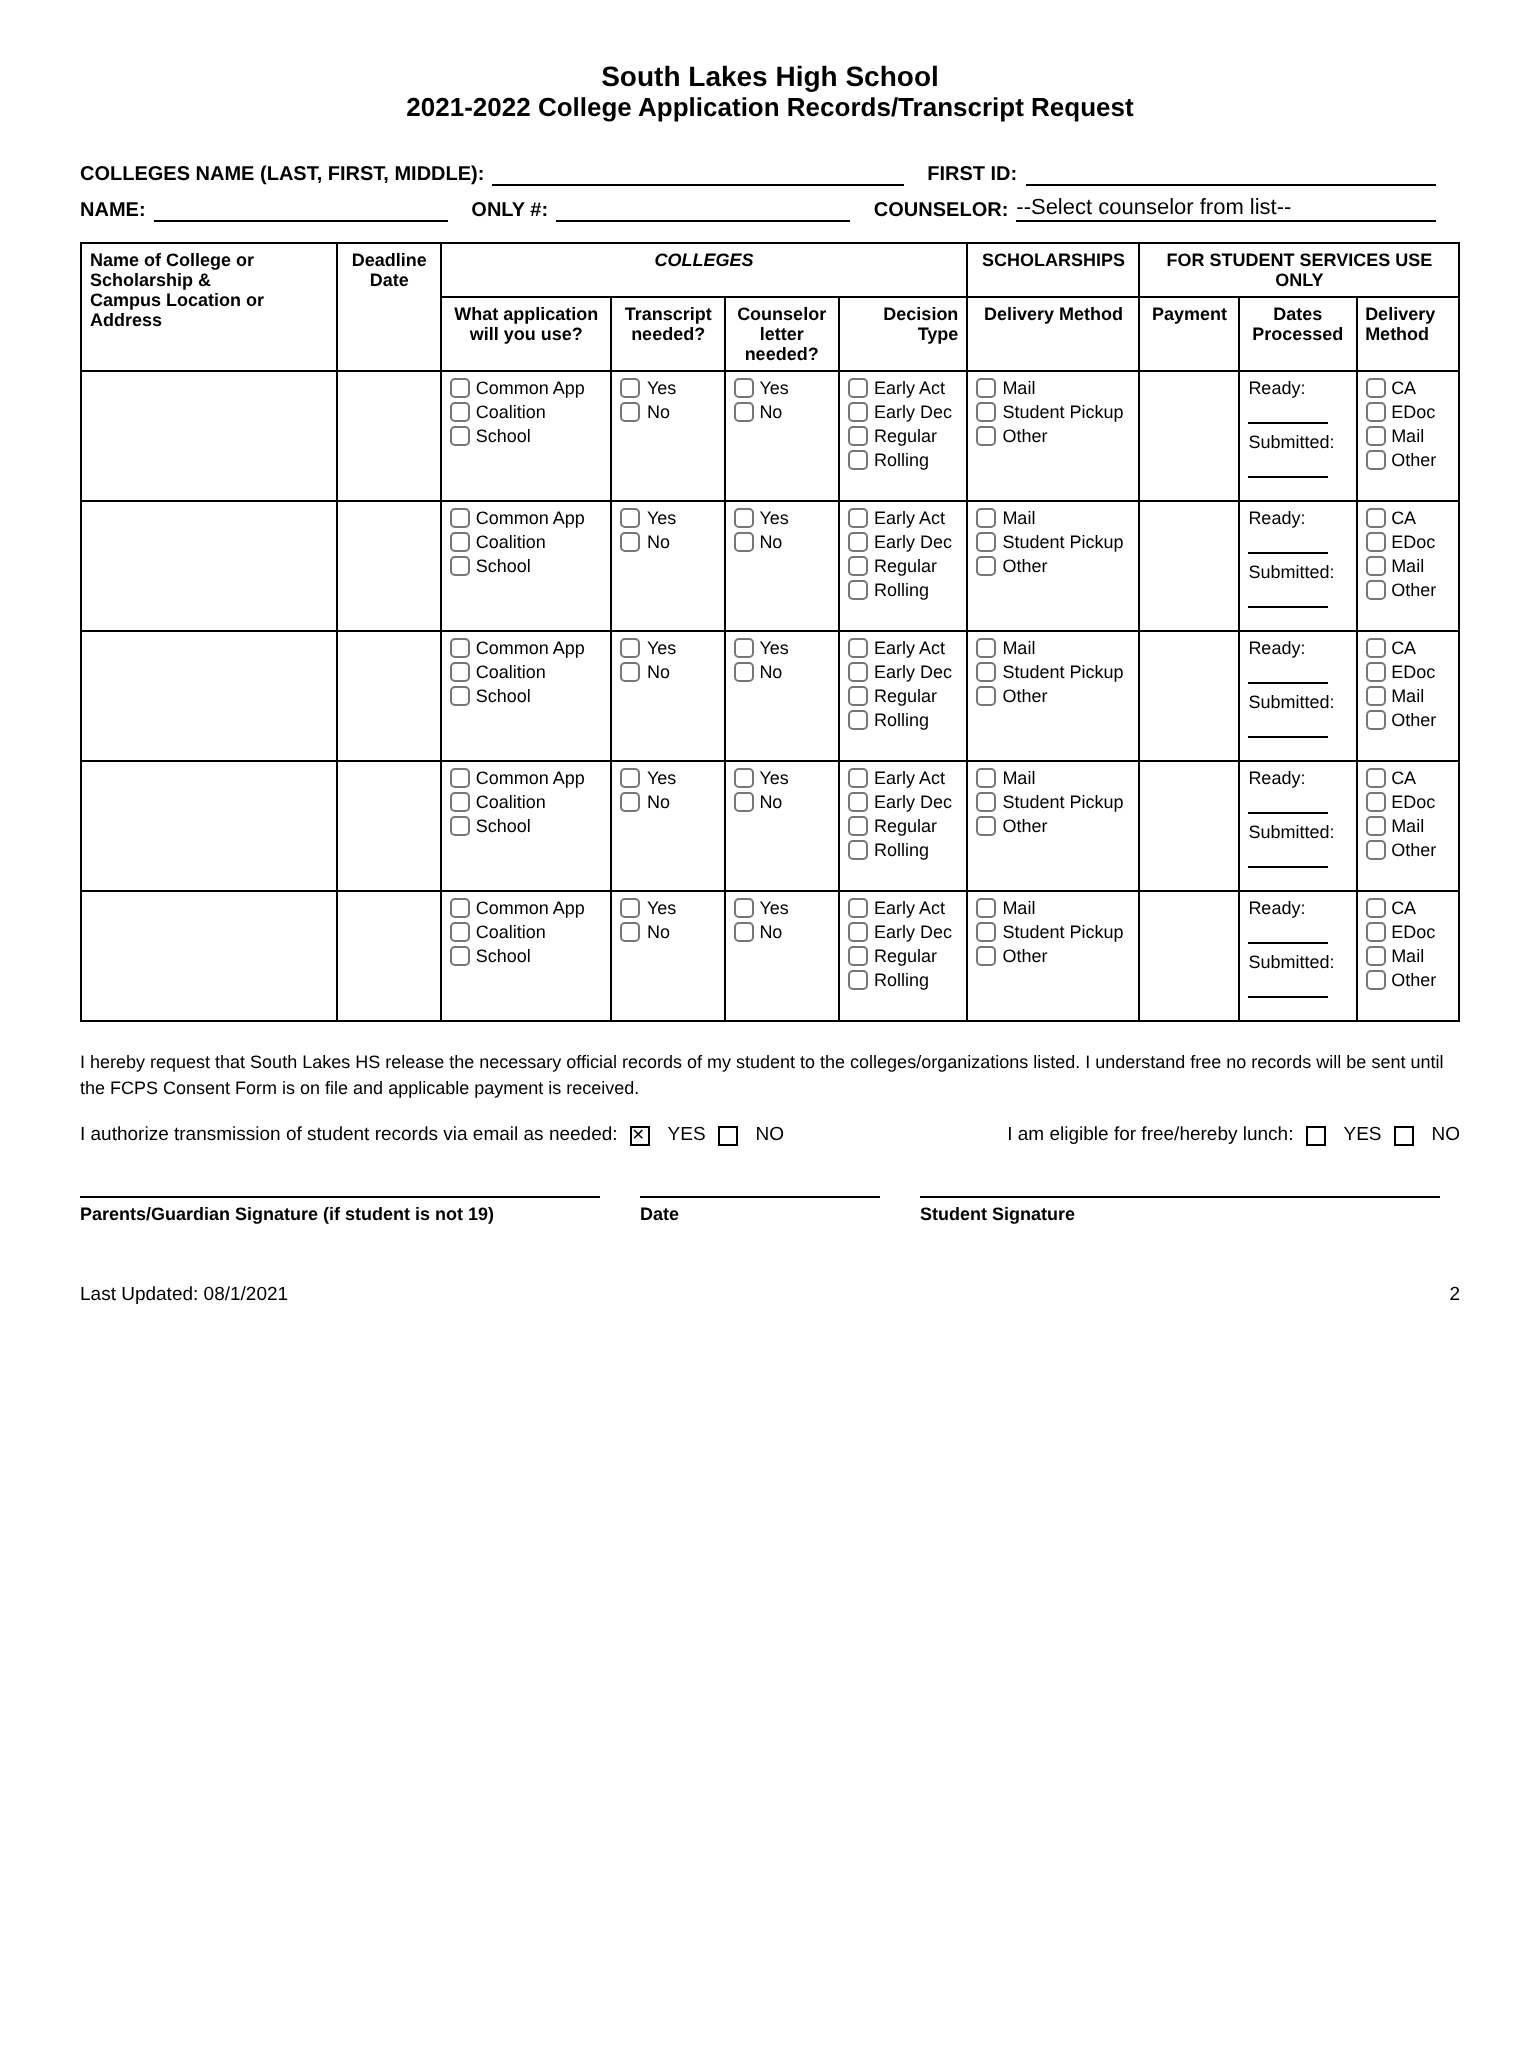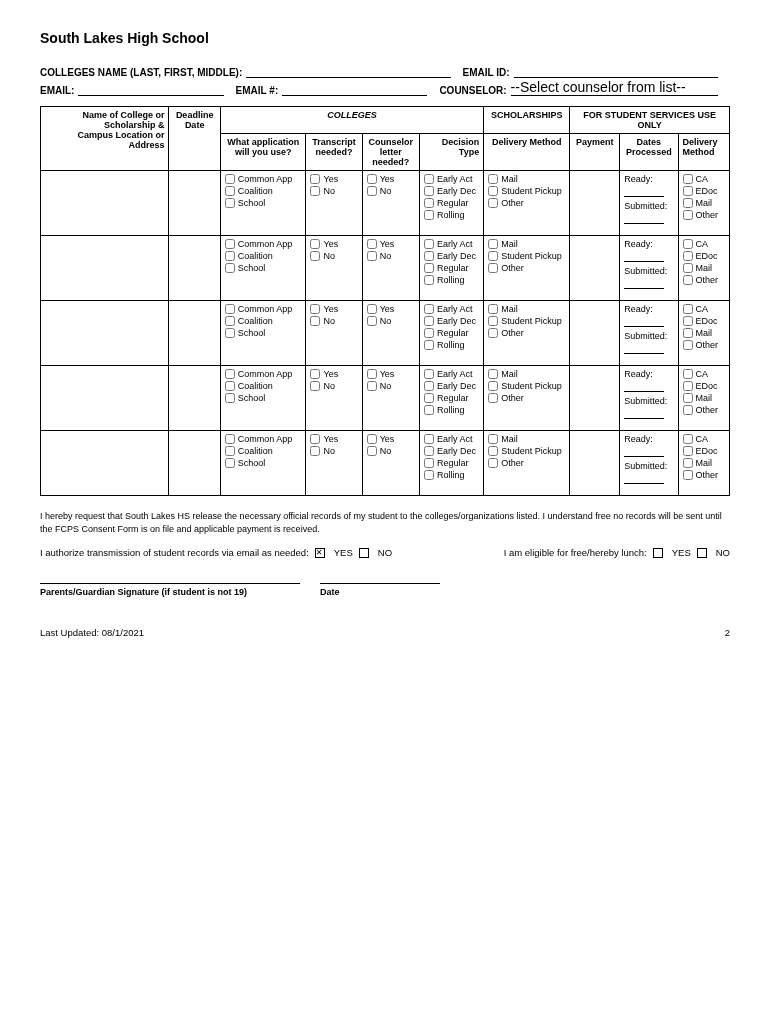--- a/index.html
+++ b/index.html
@@ -6,20 +6,21 @@
     body {
       font-family: Arial, sans-serif;
       font-size: 10px;
       background: #fff;
       color: #000;
       width: 770px;
       min-height: 1024px;
       padding: 30px 40px;
     }
     .page-header {
+      text-align: center;
       margin-bottom: 18px;
     }
     .page-header .school-name {
       font-size: 14px;
       font-weight: bold;
     }
     .page-header .form-title {
       font-size: 13px;
       font-weight: bold;
     }
@@ -58,21 +59,21 @@
       border: 1px solid #000;
       padding: 3px 4px;
       vertical-align: top;
     }
     .main-table .header-group {
       text-align: center;
       font-weight: bold;
     }
     .main-table .col-name {
       width: 120px;
-      text-align: right;
+      text-align: left;
       margin-left: 28px;
     }
     .main-table .col-deadline {
       width: 48px;
       text-align: center;
     }
     .main-table .colleges-group {
       text-align: center;
       font-style: italic;
     }
@@ -186,37 +187,38 @@
       top: -1px;
       left: 0;
       color: #000;
     }
   </style>
 </head>
 <body>
 
 <div class="page-header">
   <div class="school-name">South Lakes High School</div>
+  <div class="form-title">2021-2022 College Application Records/Transcript Request</div>
 </div>
 
 <div class="student-info">
   <div class="row">
     <span class="label">COLLEGES NAME (LAST, FIRST, MIDDLE):</span>
     <div class="underline"></div>
-    <span class="label">EMAIL ID:</span>
+    <span class="label">FIRST ID:</span>
     <div class="underline"></div>
   </div>
   <div class="row">
-    <span class="label">EMAIL:</span>
+    <span class="label">NAME:</span>
     <div class="underline medium"></div>
-    <span class="label">EMAIL #:</span>
+    <span class="label">ONLY #:</span>
     <div class="underline medium"></div>
     <span class="label">COUNSELOR:</span>
     <div class="underline" style="display:flex;align-items:flex-end;">
-      <span style="font-size:14px;font-weight:normal;">--Select counselor from list--</span>
+      <span style="font-size:11px;font-weight:normal;">--Select counselor from list--</span>
     </div>
   </div>
 </div>
 
 <table class="main-table">
   <thead>
     <tr>
       <th rowspan="2" class="col-name">
         <span>Name of College or Scholarship &amp;<br>Campus Location or Address</span>
       </th>
@@ -782,18 +784,22 @@
 
 <div class="sig-row">
   <div class="sig-block wide">
     <div class="sig-line">&nbsp;</div>
     <div class="sig-label">Parents/Guardian Signature (if student is not 19)</div>
   </div>
   <div class="sig-block date-block">
     <div class="sig-line">&nbsp;</div>
     <div class="sig-label">Date</div>
   </div>
+  <div class="sig-block student-block">
+    <div class="sig-line">&nbsp;</div>
+    <div class="sig-label">Student Signature</div>
+  </div>
 </div>
 
 <div class="footer-row">
   <span>Last Updated: 08/1/2021</span>
   <span>2</span>
 </div>
 
 </body></html>

